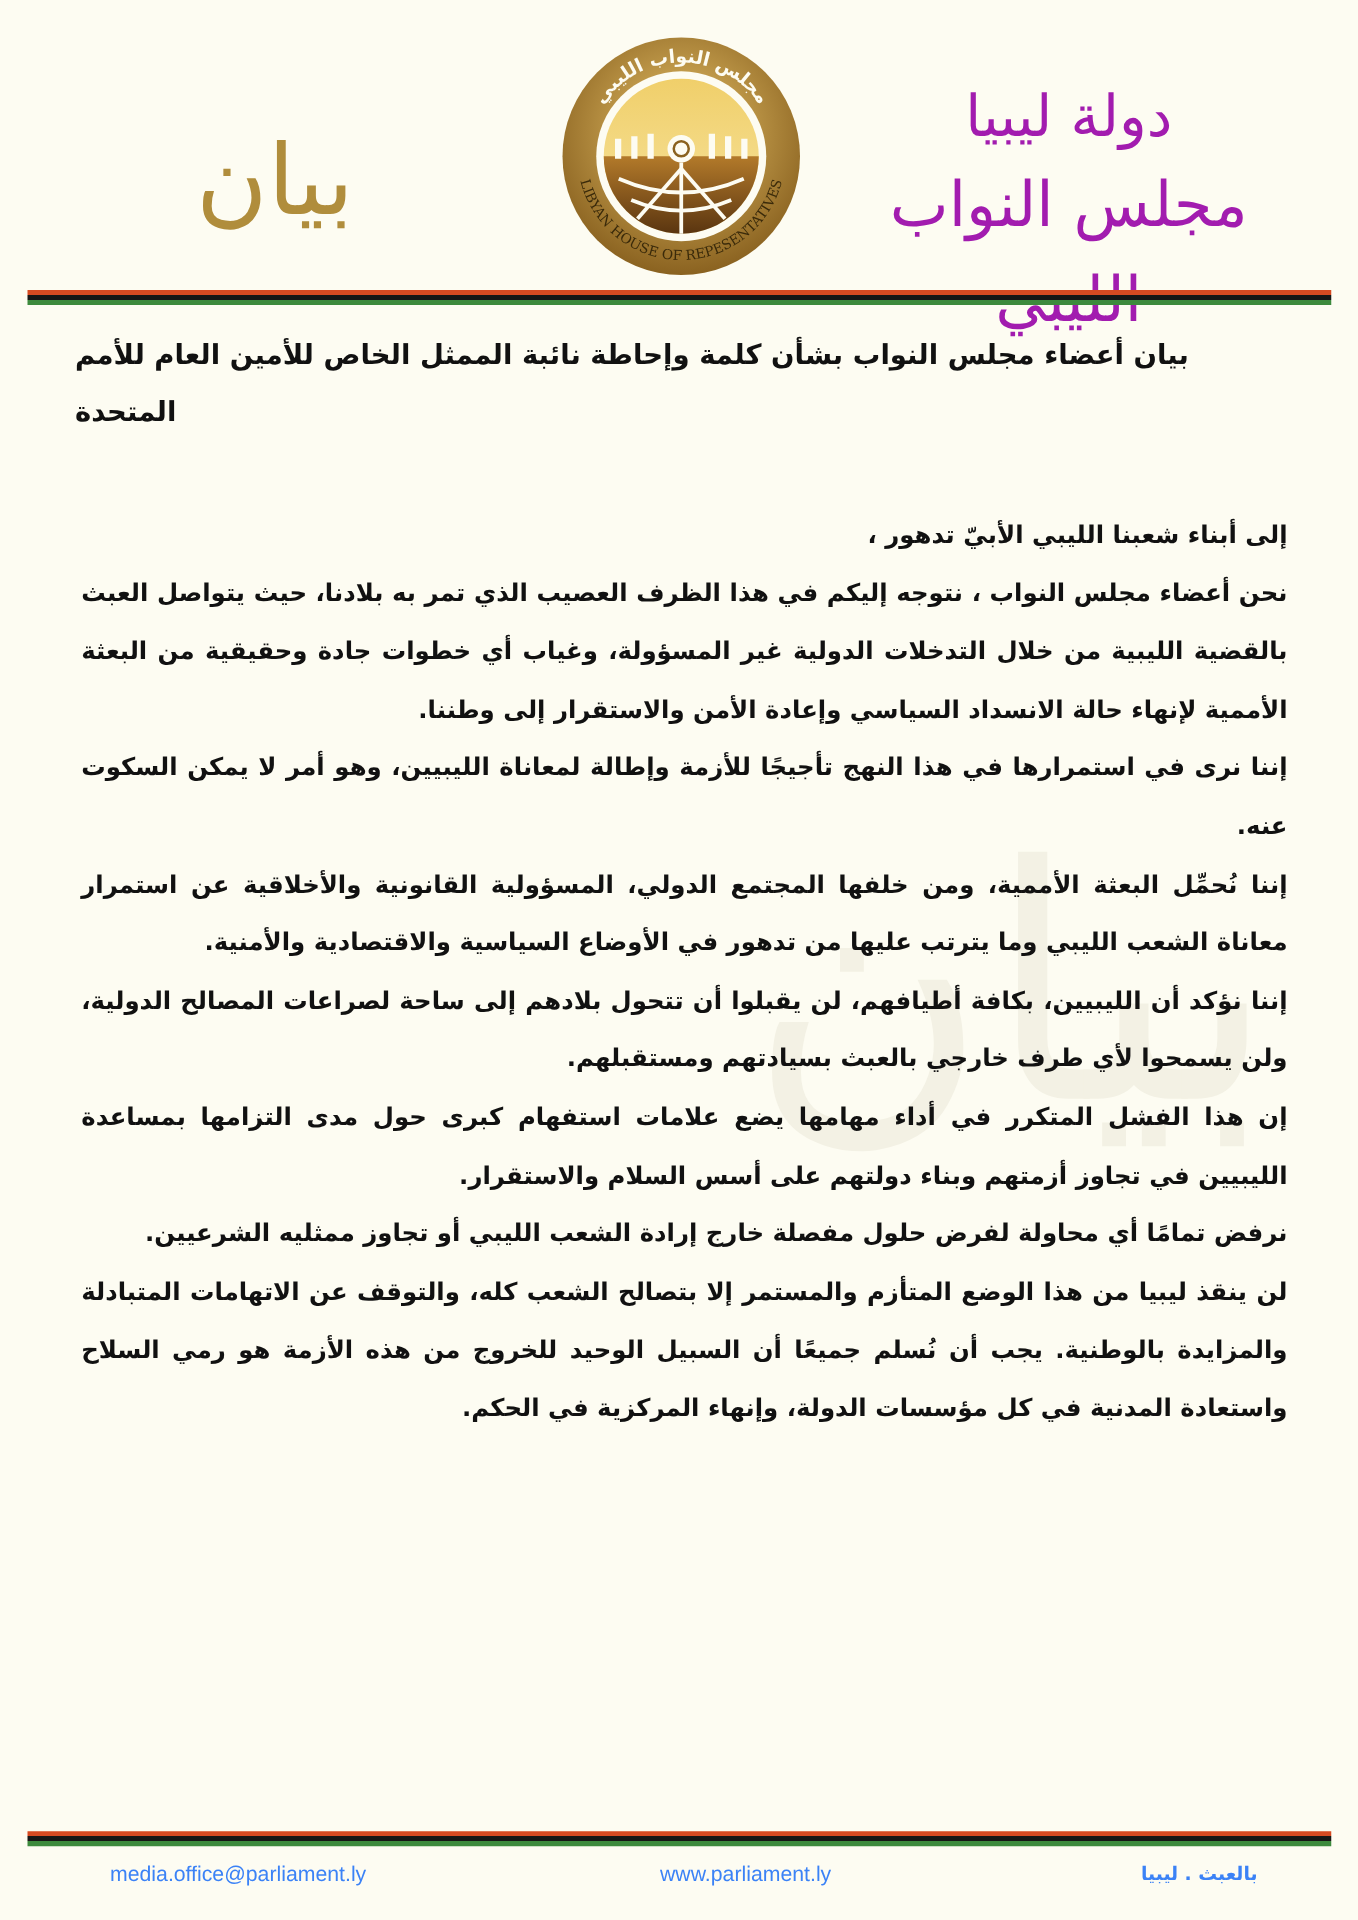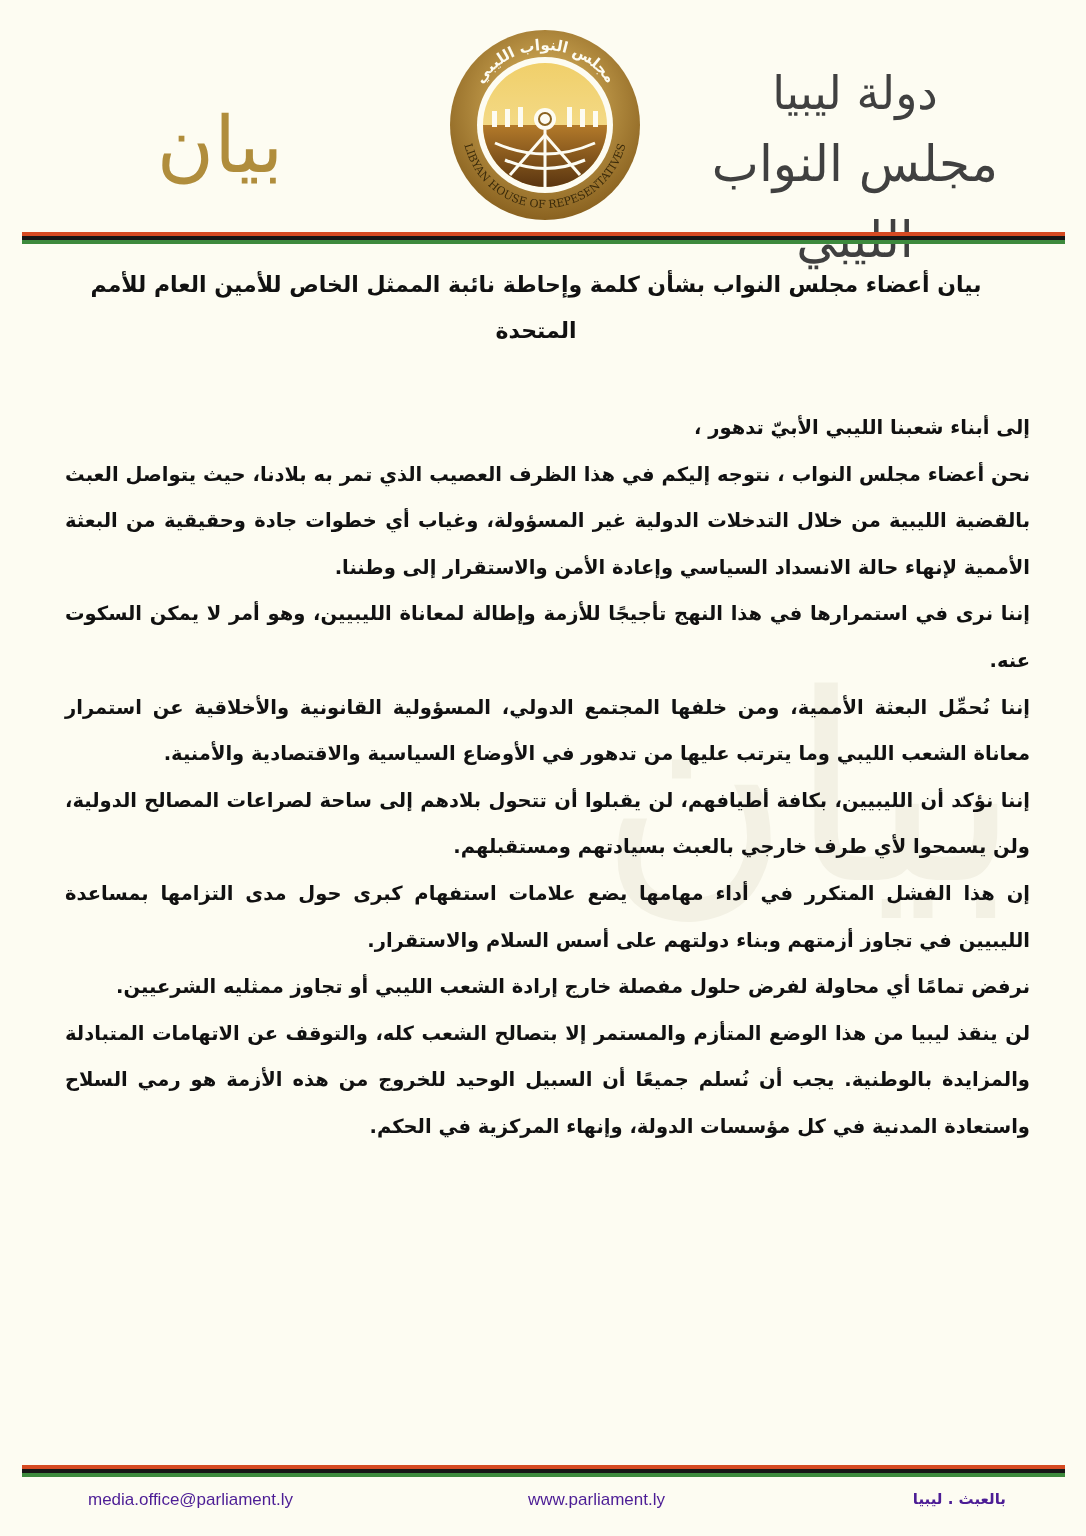--- a/index.html
+++ b/index.html
@@ -12,47 +12,47 @@
     }
     .header { position: absolute; left: 0; top: 0; width: 1086px; height: 230px; }
     .bayan-logo {
       position: absolute; left: 140px; top: 80px; width: 160px; height: 130px;
       font-family: "DejaVu Serif", serif; font-size: 78px; line-height: 130px;
       text-align: center; color: #b08d3c; direction: rtl;
     }
     .seal { position: absolute; left: 440px; top: 25px; width: 210px; height: 200px; }
     .state-logo {
       position: absolute; left: 700px; top: 60px; width: 310px; height: 150px;
-      direction: rtl; text-align: center; color: #404040;
+      direction: rtl; text-align: center; color: #a21caf;
       font-family: "DejaVu Serif", serif;
     }
     .state-logo .l1 { font-size: 46px; line-height: 66px; display: block; }
     .state-logo .l2 { font-size: 50px; line-height: 76px; display: block; }
     .flag-stripe {
       position: absolute; left: 22px; width: 1043px; height: 12px;
       background: linear-gradient(to bottom, #d64a22 0%, #d64a22 34%, #161616 34%, #161616 66%, #3d8a3d 66%, #3d8a3d 100%);
     }
     .flag-top { top: 232px; }
     .flag-bottom { top: 1465px; }
     .title {
       position: absolute; left: 60px; top: 262px; width: 960px;
       direction: rtl; text-align: center;
       font-family: "DejaVu Sans", sans-serif; font-weight: bold; font-size: 22px; line-height: 46px;
     }
-    .title .t1 { display: block; text-align: center; padding-right: 8px; }
+    .title .t1 { display: block; text-align: left; padding-right: 8px; }
     .title .t2 { display: block; }
     .body-text {
       position: absolute; left: 65px; top: 405px; width: 965px;
       direction: rtl; text-align: justify;
       font-family: "DejaVu Sans", sans-serif; font-weight: bold; font-size: 19.5px; line-height: 46.6px;
     }
     .body-text p { margin: 0; text-align-last: right; }
     .footer {
       position: absolute; left: 0; top: 1490px; width: 1086px; height: 30px;
-      font-family: "Liberation Sans", sans-serif; font-size: 17px; color: #4c1d95;
+      font-family: "Liberation Sans", sans-serif; font-size: 17px; color: #3b82f6;
     }
     .footer .email { position: absolute; left: 88px; top: 0; }
     .footer .web { position: absolute; left: 500px; top: 0; margin-left: 28px; }
     .footer .city { position: absolute; right: 80px; top: 0; direction: rtl; font-family: "DejaVu Sans", sans-serif; font-weight: bold; font-size: 15px; }
     .watermark {
       position: absolute; left: 620px; top: 640px; width: 400px; height: 300px;
       font-family: "DejaVu Serif", serif; font-size: 260px; color: #f3f1e4; direction: rtl;
       text-align: center; line-height: 300px; pointer-events: none;
     }
   </style>

